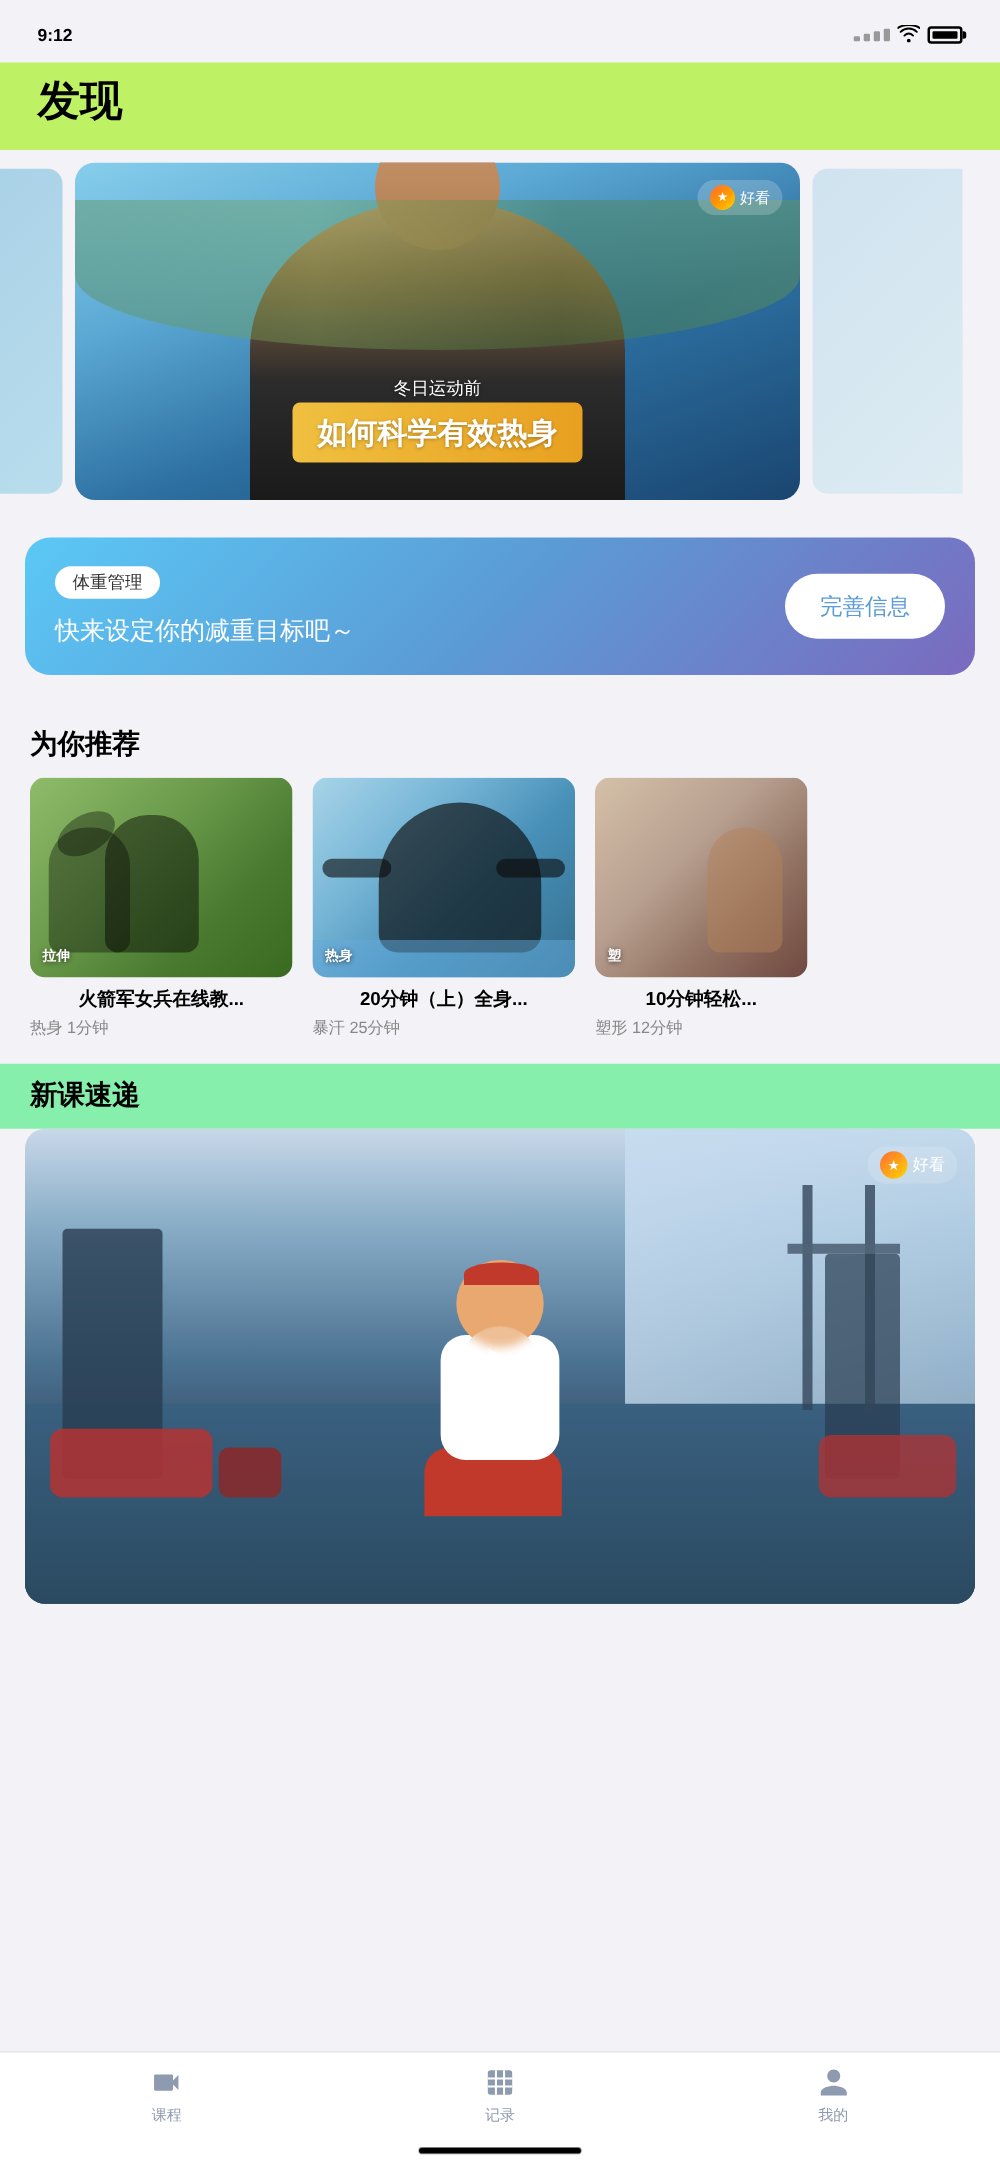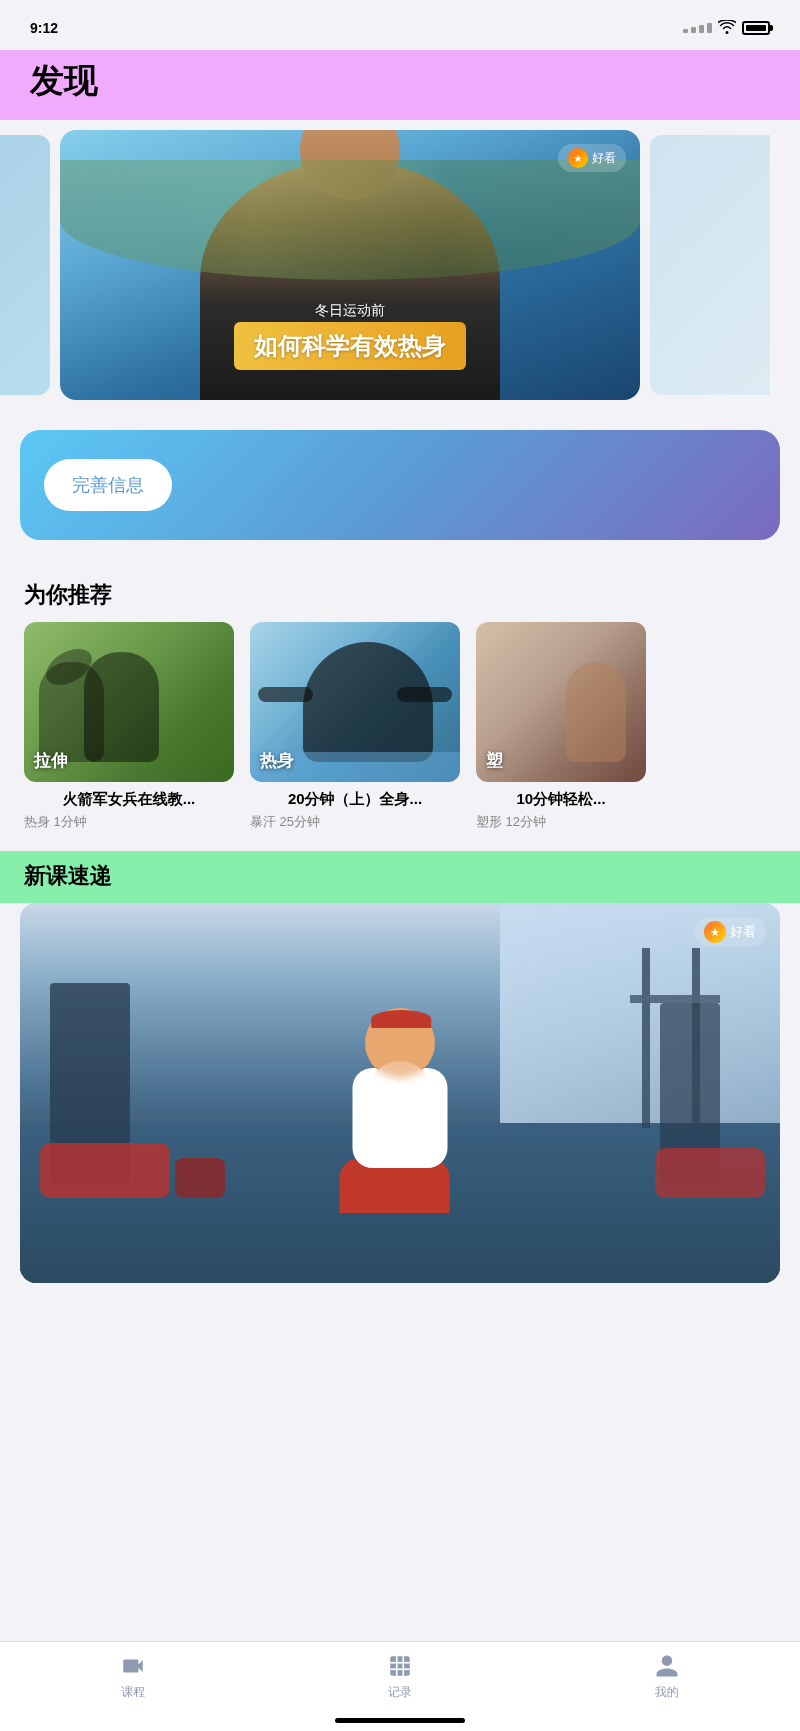--- a/index.html
+++ b/index.html
@@ -60,21 +60,21 @@
       content: '';
       position: absolute;
       left: 2px; top: 2px;
       width: 20px; height: 6px;
       background: #000; border-radius: 1px;
     }
 
     
     .page-header {
       padding: 8px 30px 16px 30px;
-      background: #f0abfc;
+      background: #bef264;
     }
     .page-title {
       font-size: 34px;
       font-weight: 700;
       color: #000;
     }
 
     
     .banner-section {
       position: relative;
@@ -242,21 +242,21 @@
     .thumb-bg-2 {
       background: linear-gradient(135deg, #a8d4e8 0%, #7ab8d8 30%, #4890b8 60%, #357090 100%);
     }
     .thumb-bg-3 {
       background: linear-gradient(135deg, #d4c0a8 0%, #b8a090 40%, #907060 70%, #704840 100%);
     }
     .thumb-label {
       position: absolute;
       bottom: 10px; left: 10px;
       color: white;
-      font-size: 17px;
+      font-size: 11px;
       font-weight: 600;
       text-shadow: 0 1px 4px rgba(0,0,0,0.6);
     }
     .recommend-title {
       font-size: 15px;
       color: #000;
       font-weight: 700;
       margin-bottom: 4px;
       white-space: nowrap;
       overflow: hidden;
@@ -470,20 +470,24 @@
     </div>
     <div class="banner-subtitle">冬日运动前</div>
     <div class="banner-main-text">
       <div class="banner-main-text-inner">如何科学有效热身</div>
     </div>
   </div>
   <div class="banner-right-partial"></div>
 </div>
 
 <div class="weight-card">
+  <div class="weight-card-left">
+    <div class="weight-tag">体重管理</div>
+    <div class="weight-desc">快来设定你的减重目标吧～</div>
+  </div>
   <button class="weight-btn">完善信息</button>
 </div>
 
 <div class="section-header">为你推荐</div>
 <div class="recommend-section">
   <div class="recommend-scroll">
 
     <div class="recommend-item">
       <div class="recommend-thumb">
         <div class="recommend-thumb-bg thumb-bg-1">

